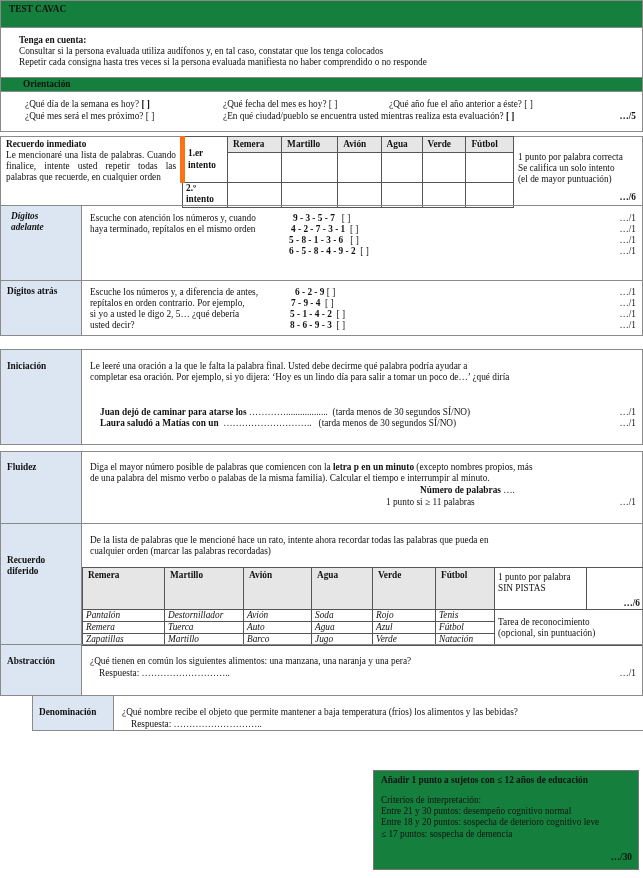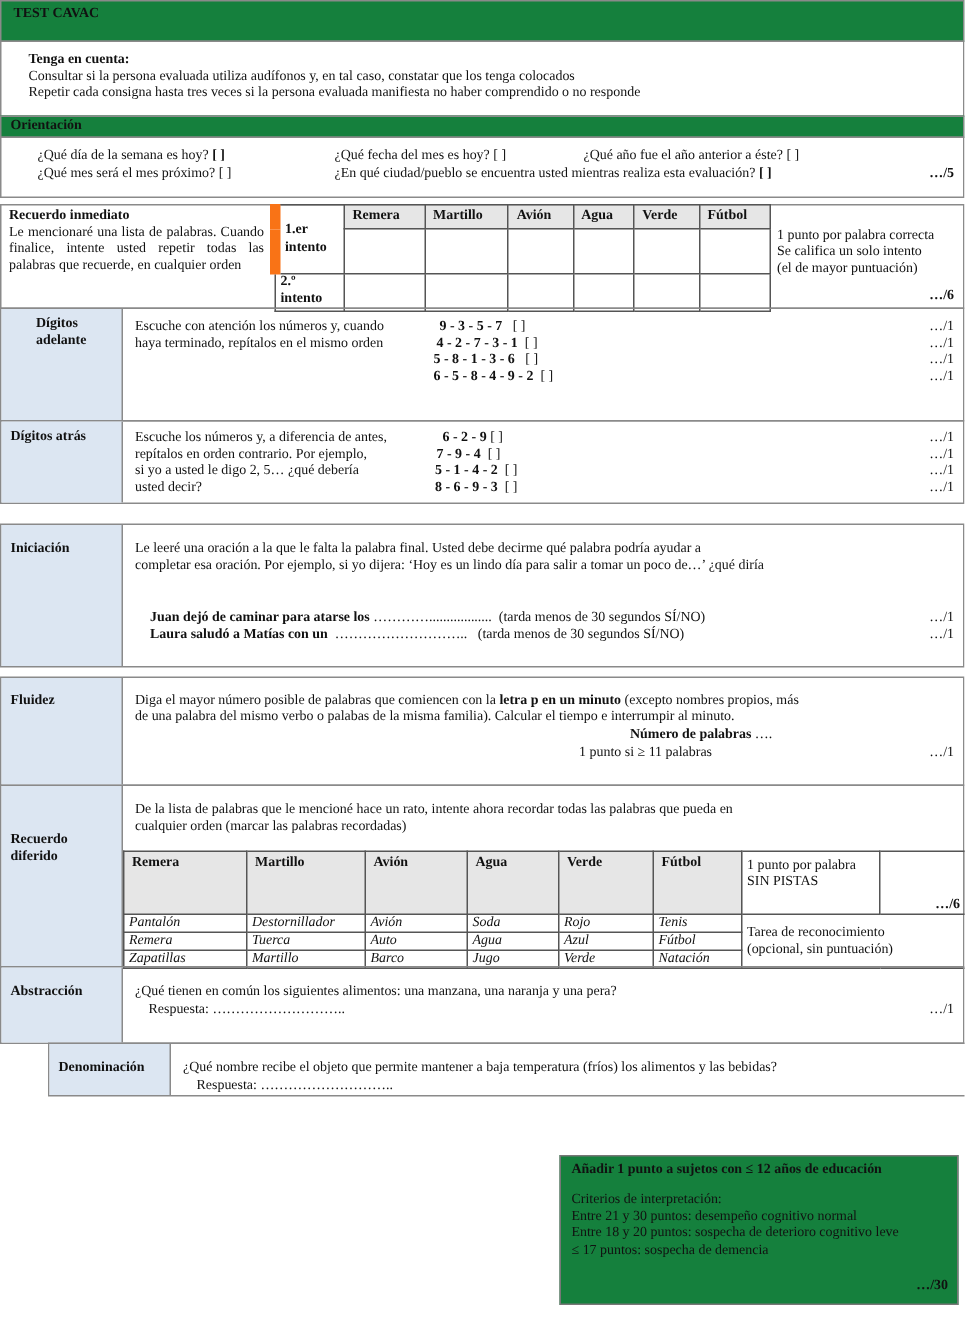--- a/index.html
+++ b/index.html
@@ -24,41 +24,41 @@
 <div class="abs frame blue" style="left:0;top:0;width:643px;height:28px;padding:3px 8px;">
   <span class="b">TEST CAVAC</span>
 </div>
 
 <div class="abs frame" style="left:0;top:27px;width:643px;height:51px;padding:7px 18px;">
   <div class="b">Tenga en cuenta:</div>
   <div>Consultar si la persona evaluada utiliza audífonos y, en tal caso, constatar que los tenga colocados</div>
   <div>Repetir cada consigna hasta tres veces si la persona evaluada manifiesta no haber comprendido o no responde</div>
 </div>
 
-<div class="abs frame blue" style="left:0;top:77px;width:643px;height:15px;padding:1px 6px;">
+<div class="abs frame blue" style="left:0;top:77px;width:643px;height:15px;padding:1px 22px;">
   <span class="b">Orientación</span>
 </div>
 <div class="abs frame" style="left:0;top:91px;width:643px;height:41px;">
   <div class="abs line" style="left:24px;top:7px;"><span>¿Qué día de la semana es hoy?</span> <span class="b">[   ]</span></div>
   <div class="abs line" style="left:222px;top:7px;"><span>¿Qué fecha del mes es hoy?</span> <span>[   ]</span></div>
   <div class="abs line" style="left:388px;top:7px;"><span>¿Qué año fue el año anterior a éste?</span> <span>[   ]</span></div>
   <div class="abs line" style="left:24px;top:19px;"><span>¿Qué mes será el mes próximo?</span> <span>[   ]</span></div>
   <div class="abs line" style="left:222px;top:19px;"><span>¿En qué ciudad/pueblo se encuentra usted mientras realiza esta evaluación?</span> <span class="b">[   ]</span></div>
   <div class="score" style="top:19px;">…/5</div>
 </div>
 
 <div class="abs frame" style="left:0;top:136px;width:643px;height:70px;">
   <div class="abs" style="left:5px;top:2px;width:170px;">
     <div class="b">Recuerdo inmediato</div>
     <div style="text-align:justify;">Le mencionaré una lista de palabras. Cuando finalice, intente usted repetir todas las palabras que recuerde, en cualquier orden</div>
   </div>
   <table class="abs g" style="left:179px;top:-1px;width:334px;height:71px;">
     <tbody>
         <tr style="height:15px;">
-      <td rowspan="2" style="width:36px;font-weight:bold;vertical-align:middle;border-left:7px solid #f97316;">1.er intento</td>
+      <td rowspan="2" style="width:36px;font-weight:bold;vertical-align:middle;border-left:5px solid #f97316;">1.er intento</td>
       <th>Remera</th>
       <th>Martillo</th>
       <th>Avión</th>
       <th>Agua</th>
       <th>Verde</th>
       <th>Fútbol</th>
     </tr>
     <tr style="height:30px;">
       <td></td>
           <td></td>
@@ -80,21 +80,21 @@
     </table>
   <div class="abs" style="left:517px;top:15px;">
     <div>1 punto por palabra correcta</div>
     <div>Se califica un solo intento</div>
     <div>(el de mayor puntuación)</div>
   </div>
   <div class="score" style="top:55px;">…/6</div>
 </div>
 
 <div class="abs frame" style="left:0;top:205px;width:643px;height:76px;">
-  <div class="abs label-col" style="left:0;top:0;width:81px;height:100%;padding:5px 23px;">
+  <div class="abs label-col" style="left:0;top:0;width:81px;height:100%;padding:5px 10px;font-style:italic;">
     <span class="b">Dígitos adelante</span>
   </div>
   <div class="abs" style="left:89px;top:7px;">
     <div>Escuche con atención los números y, cuando</div>
     <div>haya terminado, repítalos en el mismo orden</div>
   </div>
   <div class="abs line" style="left:292px;top:7px;"><span class="b">9 - 3 - 5 - 7</span>&nbsp;&nbsp;&nbsp;<span>[   ]</span></div>
   <div class="abs line" style="left:290px;top:18px;"><span class="b">4 - 2 - 7 - 3 - 1</span>&nbsp;&nbsp;<span>[   ]</span></div>
   <div class="abs line" style="left:288px;top:29px;"><span class="b">5 - 8 - 1 - 3 - 6</span>&nbsp;&nbsp;&nbsp;<span>[   ]</span></div>
   <div class="abs line" style="left:288px;top:40px;"><span class="b">6 - 5 - 8 - 4 - 9 - 2</span>&nbsp;&nbsp;<span>[   ]</span></div>

